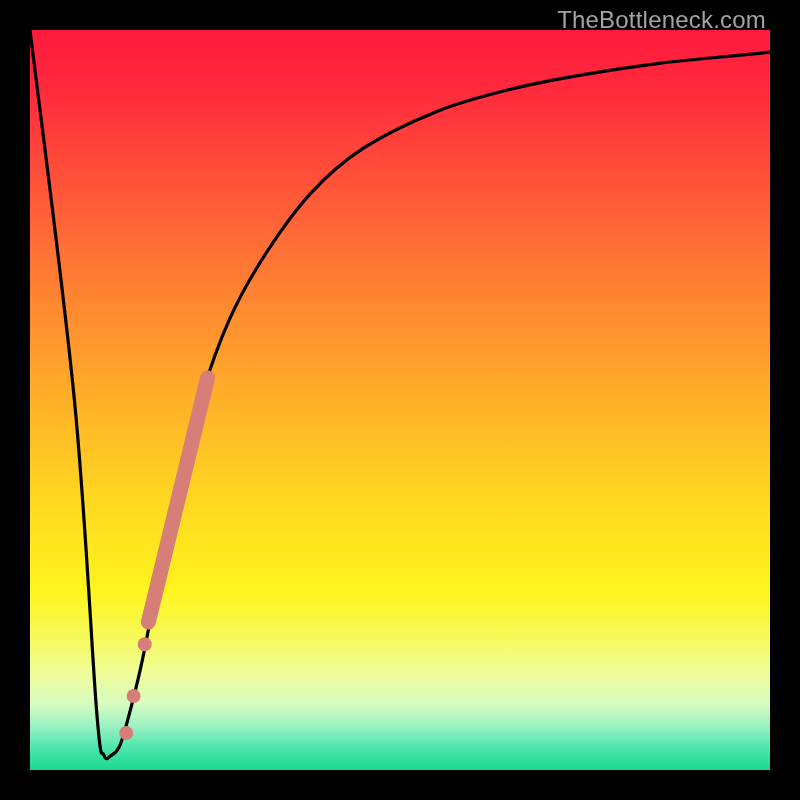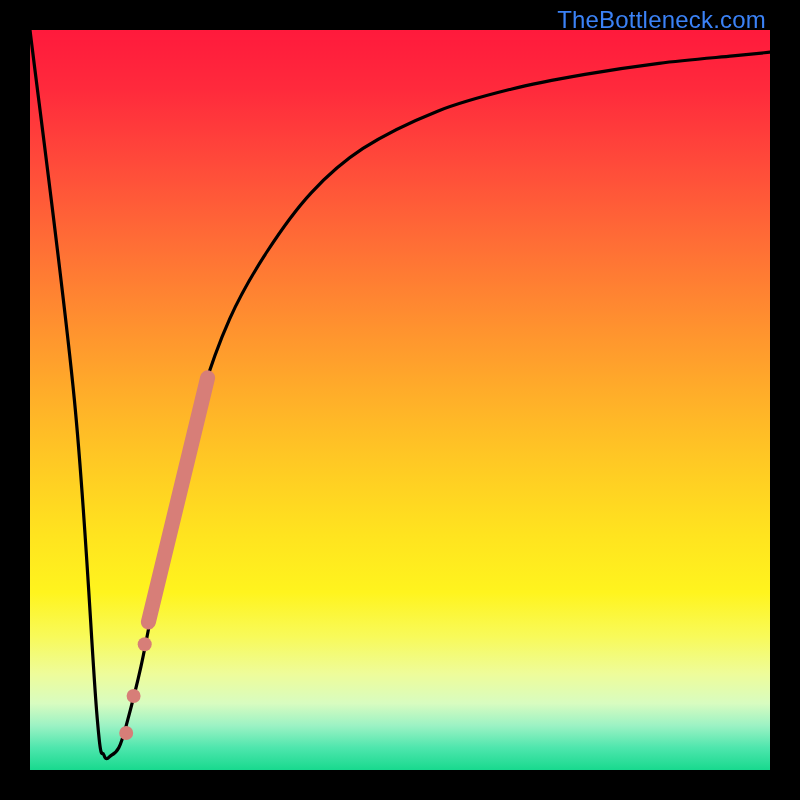--- a/index.html
+++ b/index.html
@@ -39,21 +39,21 @@
       #d8fcc0 91%,
       #9cf2c4 94%,
       #4ee6ad 97%,
       #18d98e 100%
     );
   }
   .watermark {
     position: absolute;
     top: 6px;
     right: 34px;
-    color: #3b82f6;
+    color: #a3a3a3;
     font-size: 24px;
     font-weight: 400;
     letter-spacing: 0.2px;
     user-select: none;
   }
   svg.overlay {
     position: absolute;
     left: 0;
     top: 0;
     width: 740px;

